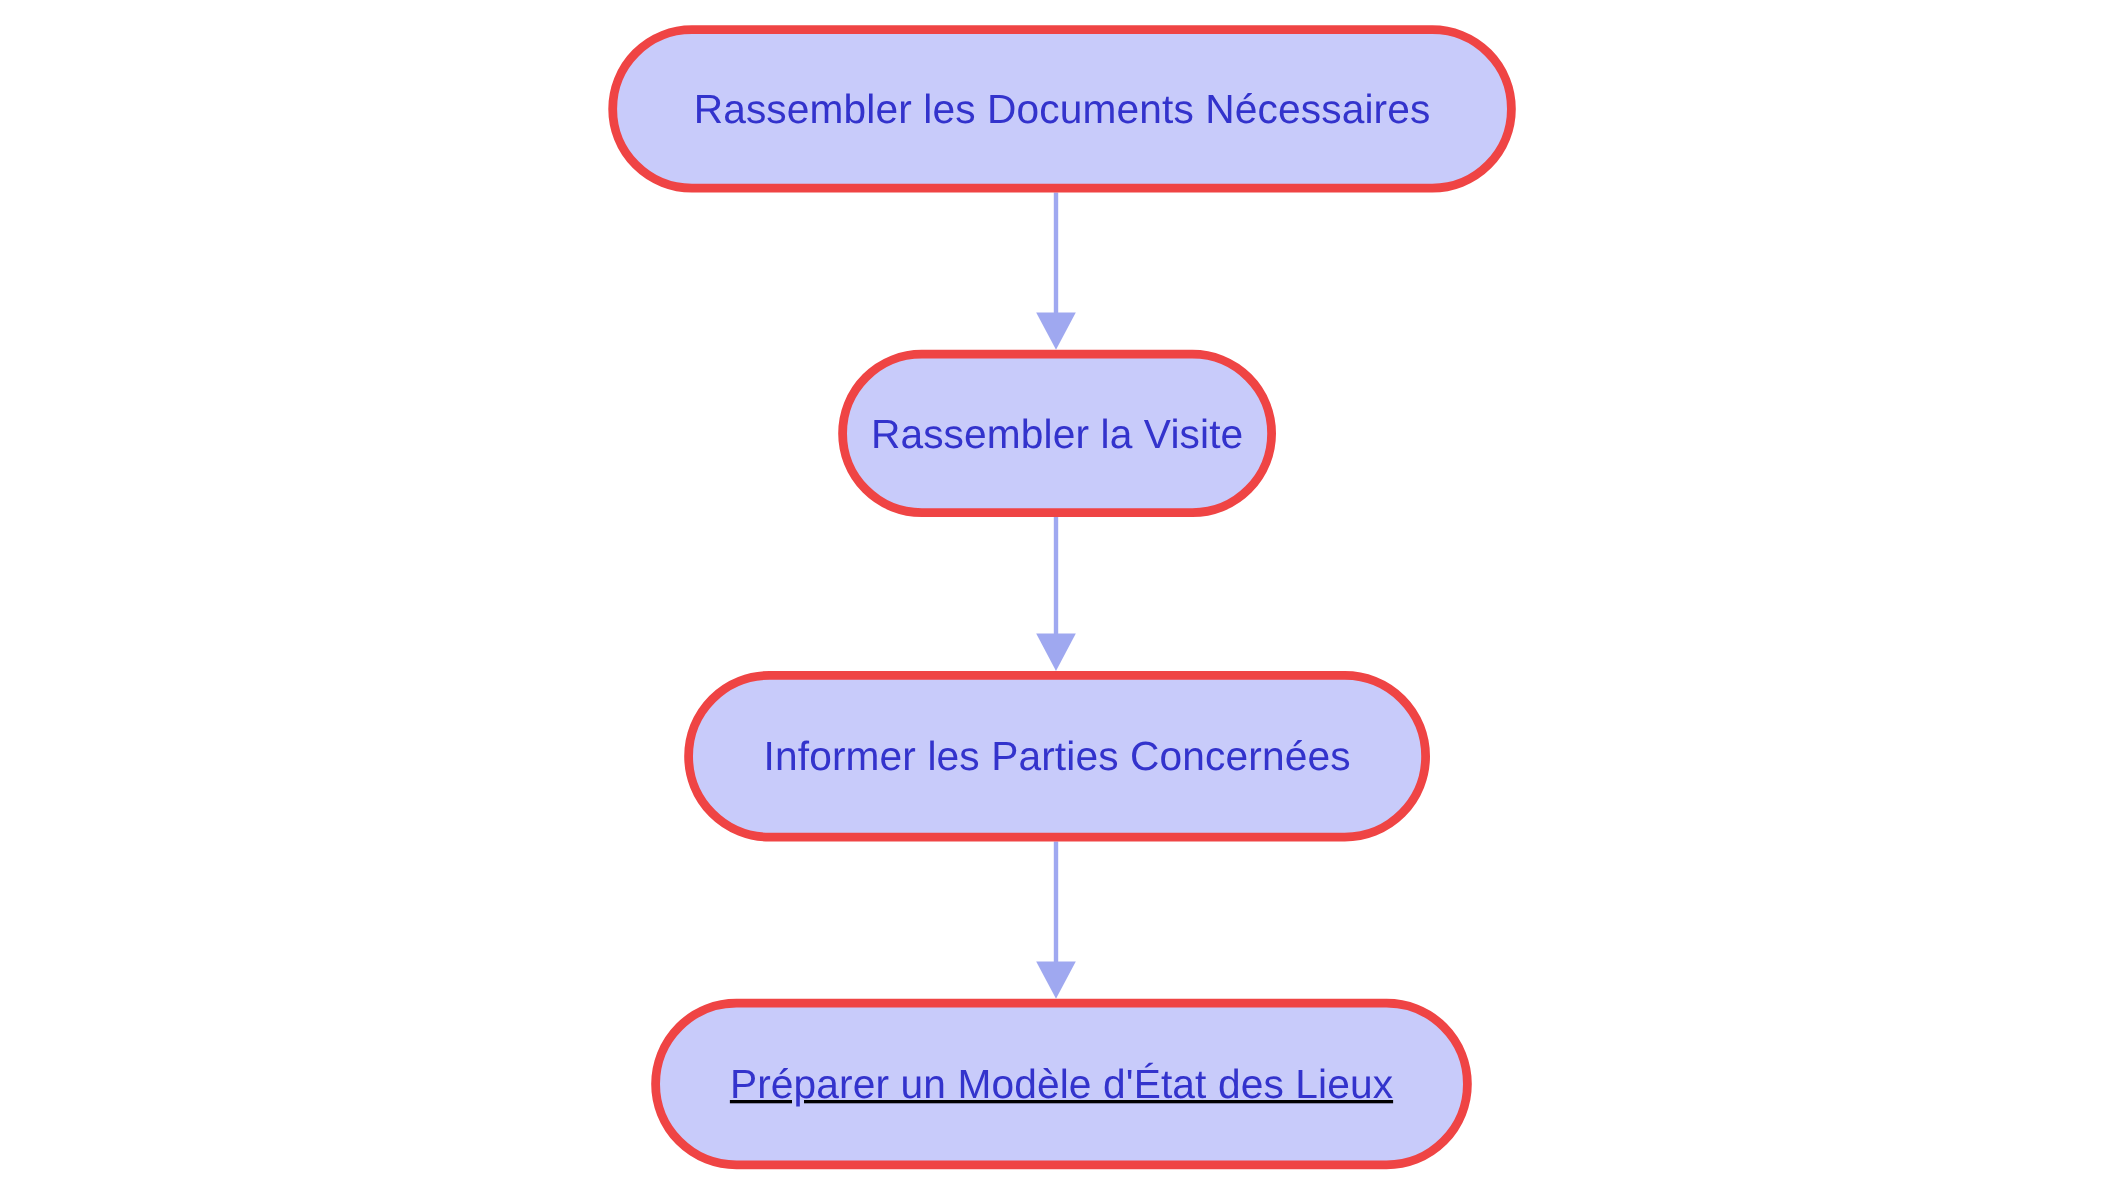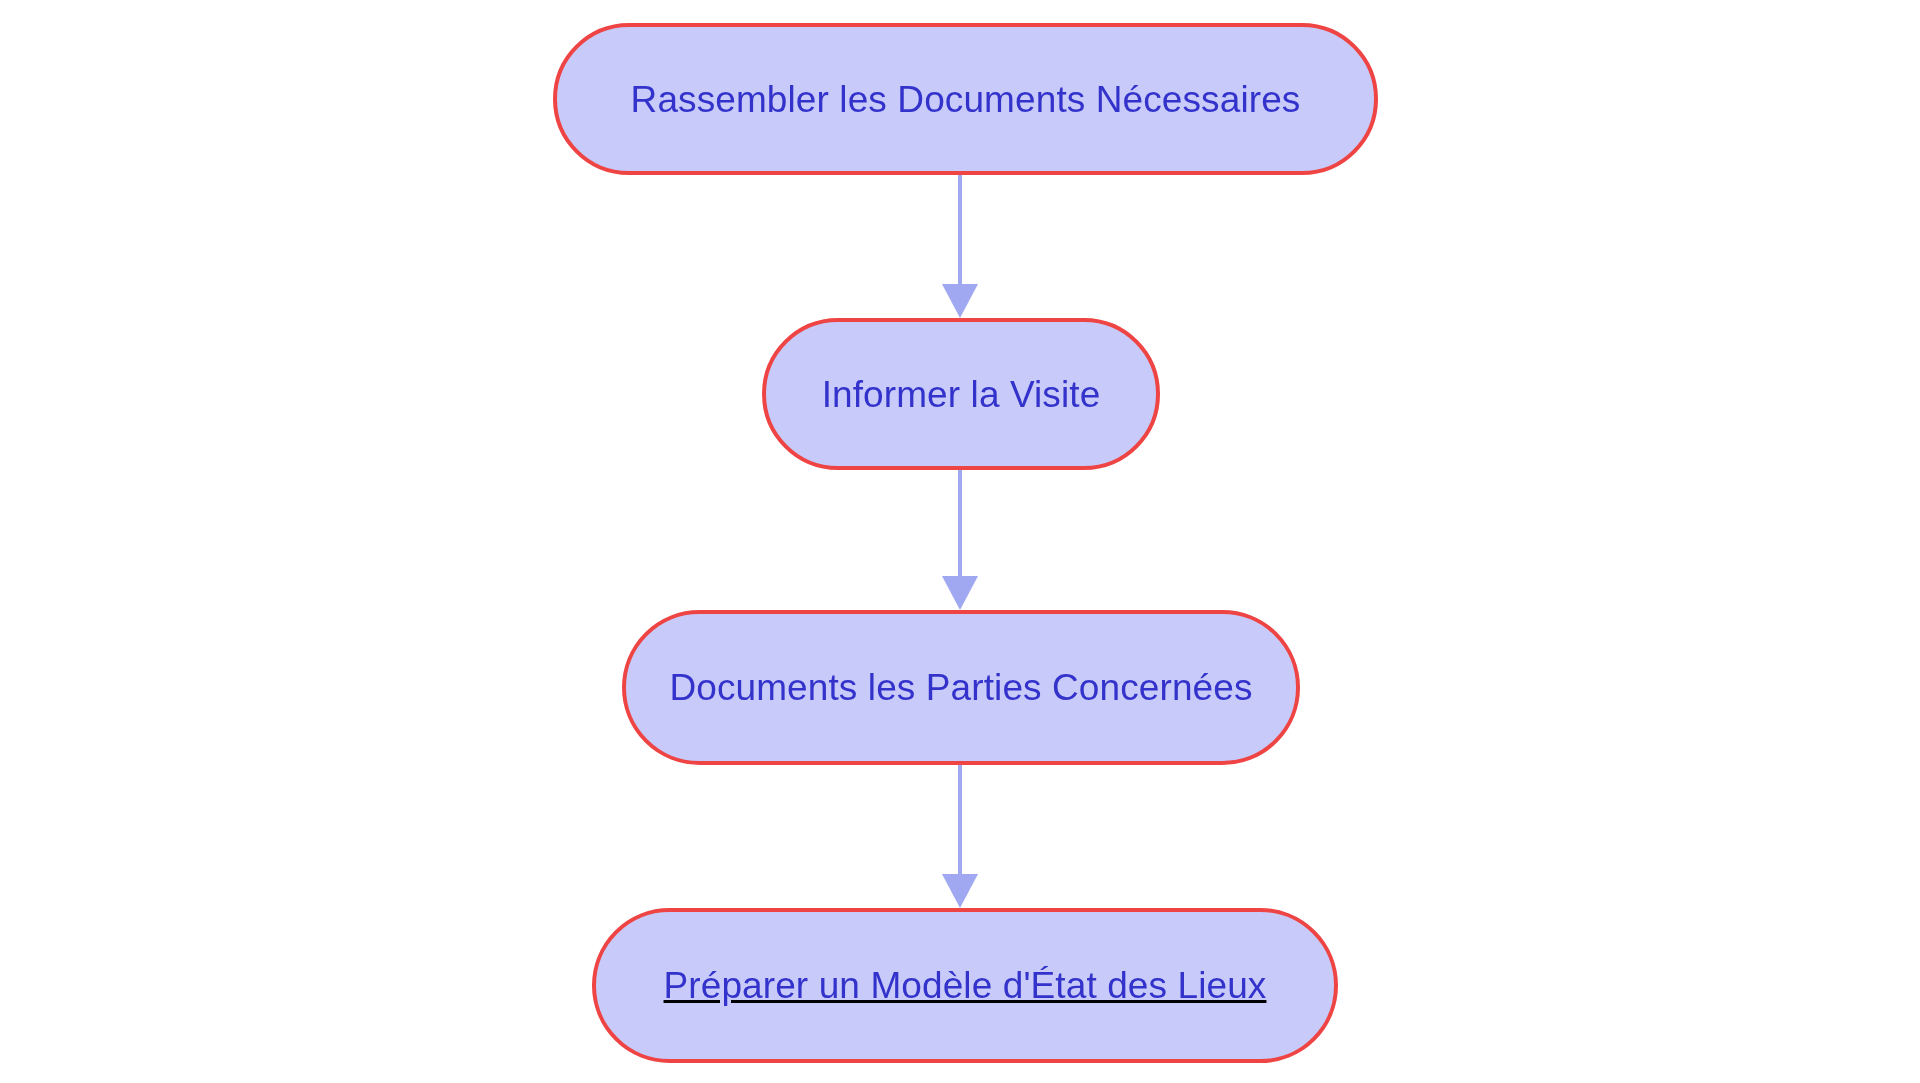--- a/index.html
+++ b/index.html
@@ -22,21 +22,21 @@
   }
 
   
   .node {
     position: absolute;
     box-sizing: border-box;
     display: flex;
     align-items: center;
     justify-content: center;
     background: #c8cbfa;
-    border: 4px solid #ef4444;
+    border: 8px solid #ef4444;
     border-radius: 999px;
     z-index: 2;
   }
   .node-label {
     color: #3333cc;
     font-size: 37px;
     font-weight: 400;
     letter-spacing: 0.1px;
     white-space: nowrap;
     line-height: 1;
@@ -85,24 +85,24 @@
       <line class="connector-line" x1="960" y1="765" x2="960" y2="882"></line>
       <polygon class="connector-head" points="960,908 942,874 978,874"></polygon>
     </g>
   </svg>
 
   <div class="node" id="node-1">
     <span class="node-label">Rassembler les Documents Nécessaires</span>
   </div>
 
   <div class="node" id="node-2">
-    <span class="node-label">Informer la Visite</span>
+    <span class="node-label">Rassembler la Visite</span>
   </div>
 
   <div class="node" id="node-3">
-    <span class="node-label">Documents les Parties Concernées</span>
+    <span class="node-label">Informer les Parties Concernées</span>
   </div>
 
   <div class="node" id="node-4">
     <span class="node-label">Préparer un Modèle d'État des Lieux</span>
   </div>
 
 </div>
 
 </body></html>

